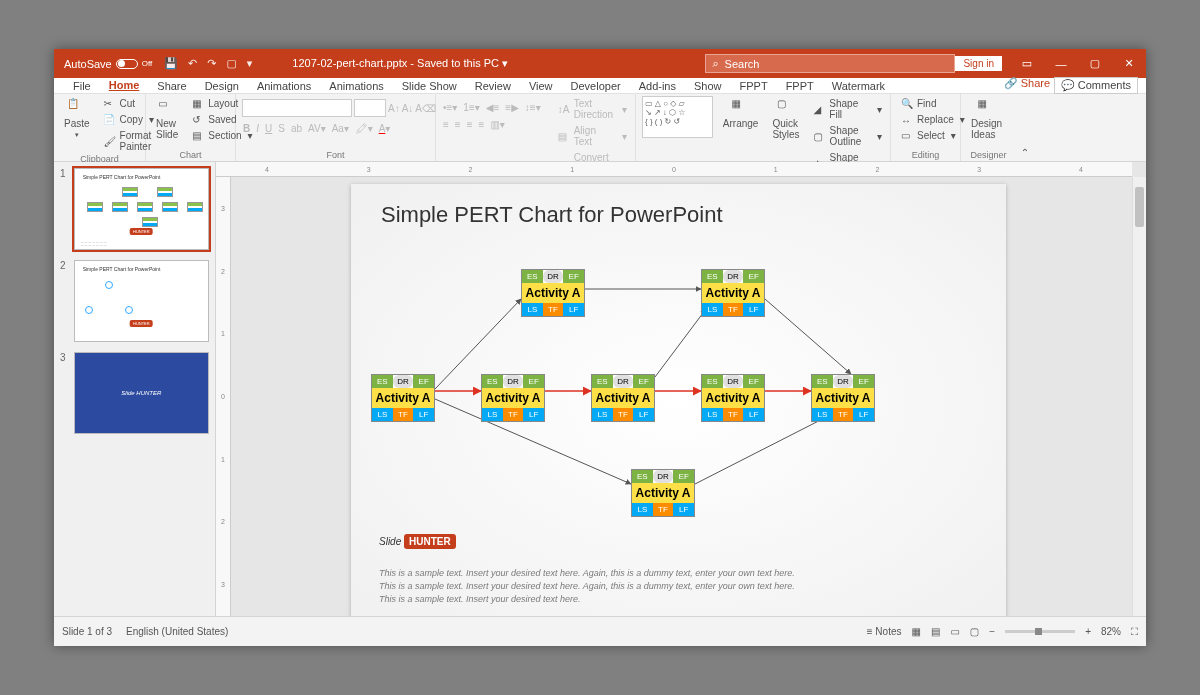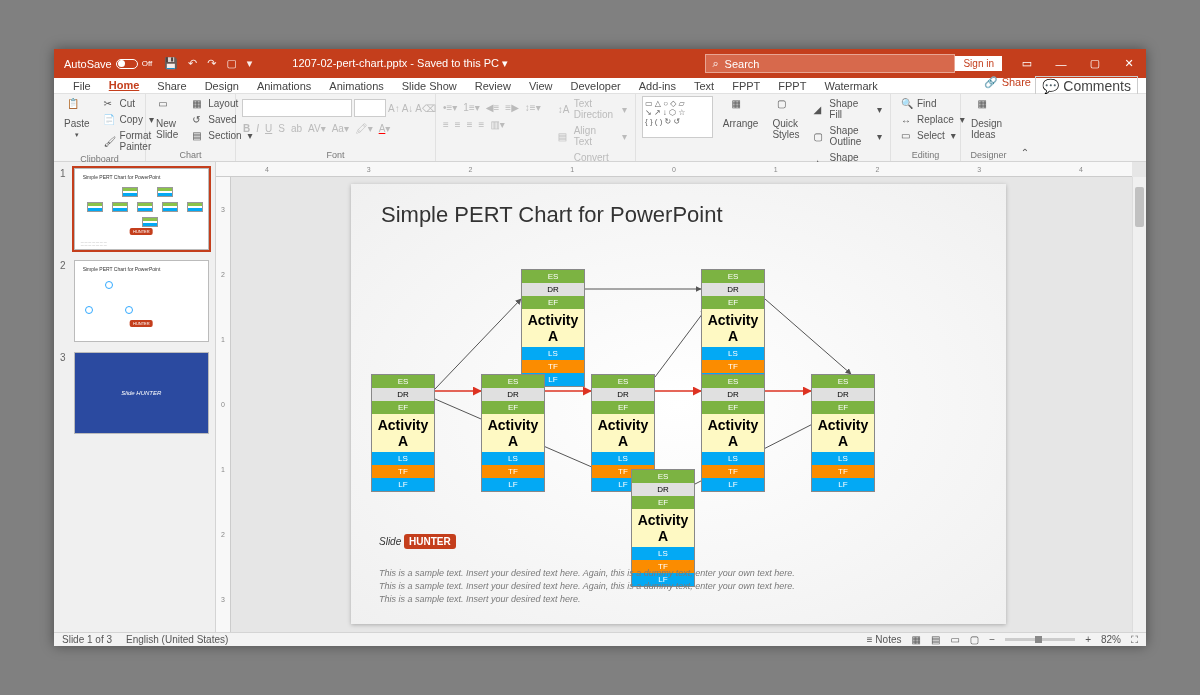--- a/index.html
+++ b/index.html
@@ -18,21 +18,21 @@
 .title-right { display: flex; align-items: center; gap: 0; margin-left: auto; }
 .signin-btn { background:#fff; color:#c43e1c; padding: 2px 8px; font-size: 10px; margin-right: 8px; }
 .win-btn { width: 34px; height: 29px; display: flex; align-items: center; justify-content: center; cursor: pointer; }
 
 
 .tabs { height: 16px; background: #fff; display: flex; align-items: center; font-size: 11px; color: #444; border-bottom: 1px solid #e1e1e1; padding-left: 10px; gap: 0; }
 .tab { padding: 4px 9px; cursor: pointer; }
 .tab.active { border-bottom: 2px solid #c43e1c; color: #c43e1c; font-weight: 600; text-decoration: underline; }
 .tabs-right { margin-left: auto; display: flex; gap: 4px; padding-right: 8px; }
 .share { color: #c43e1c; }
-.comments { border: 1px solid #ccc; padding: 1px 6px; font-size: 14px; }
+.comments { border: 1px solid #ccc; padding: 1px 6px; font-size: 11px; }
 
 
 .ribbon { height: 68px; background: #f3f3f3; border-bottom: 1px solid #d4d4d4; display: flex; font-size: 10px; color: #555; }
 .rgroup { border-right: 1px solid #e1e1e1; padding: 2px 6px 0; display: flex; flex-direction: column; }
 .rgroup .label { text-align: center; font-size: 9px; color: #777; margin-top: auto; padding-bottom: 1px; }
 .rcontent { flex: 1; display: flex; gap: 6px; align-items: flex-start; }
 .bigbtn { display: flex; flex-direction: column; align-items: center; gap: 2px; padding: 2px 4px; cursor: pointer; }
 .bigbtn .ico { width: 18px; height: 18px; }
 .smallbtns { display: flex; flex-direction: column; gap: 1px; font-size: 10px; }
 .smallbtns span { display: flex; align-items: center; gap: 4px; cursor: pointer; padding: 1px 2px; }
@@ -64,32 +64,32 @@
 .scroll-thumb { background: #c1c1c1; margin: 2px; border-radius: 2px; }
 
 .slide-canvas { position: absolute; top: 22px; left: 135px; width: 655px; height: 440px; background: radial-gradient(ellipse at center, #fff 0%, #f0f0f0 100%); box-shadow: 0 1px 4px rgba(0,0,0,.25); }
 .slide-title { position: absolute; top: 18px; left: 30px; font-size: 22px; color: #333; }
 .slide-logo { position: absolute; bottom: 75px; left: 28px; font-size: 10px; color: #333; }
 .slide-logo .hunter { background: #c43e1c; color: #fff; padding: 2px 5px; font-weight: bold; border-radius: 3px; font-style: normal; display:inline-block; position:relative; }
 .slide-text { position: absolute; bottom: 18px; left: 28px; right: 28px; font-size: 9px; font-style: italic; color: #7a7a7a; line-height: 13px; }
 
 .pert { position: absolute; top: 75px; left: 20px; right: 20px; height: 270px; }
 .node { position: absolute; width: 64px; border: 1px solid #888; font-size: 8px; text-align: center; background: #fff; }
-.node .row { display: flex; flex-direction: column; }
+.node .row { display: flex; }
 .node .cell { flex: 1; padding: 2px 0; }
 .node .top .cell:nth-child(1), .node .top .cell:nth-child(3) { background: #7cb342; color: #fff; }
-.node .top .cell:nth-child(2) { background: #e0e0e0; }
-.node .mid { background: #fef9c3; padding: 3px 0; font-weight: bold; font-size: 14px; }
+.node .top .cell:nth-child(2) { background: #e0e0e0; border-radius: 6px; }
+.node .mid { background: #fde047; padding: 3px 0; font-weight: bold; font-size: 12px; }
 .node .bot .cell:nth-child(1), .node .bot .cell:nth-child(3) { background: #03a9f4; color: #fff; }
 .node .bot .cell:nth-child(2) { background: #fb8c00; color: #fff; }
 
 svg.connectors { position: absolute; top: 0; left: 0; width: 100%; height: 100%; pointer-events: none; }
 
 
-.statusbar { height: 14px; background: #f3f3f3; border-top: 1px solid #d4d4d4; display: flex; align-items: center; font-size: 10px; color: #555; padding: 0 8px; gap: 14px; }
+.statusbar { height: 30px; background: #f3f3f3; border-top: 1px solid #d4d4d4; display: flex; align-items: center; font-size: 10px; color: #555; padding: 0 8px; gap: 14px; }
 .statusbar .right { margin-left: auto; display: flex; align-items: center; gap: 10px; }
 .zoom-slider { width: 70px; height: 3px; background: #ccc; position: relative; }
 .zoom-slider::after { content:""; position:absolute; width:7px; height:7px; background:#888; top:-2px; left:30px; }
 </style>
 </head>
 <body>
 
 <div class="app">
 
   <div class="titlebar">
@@ -126,21 +126,21 @@
     <div class="tab active">Home</div>
     <div class="tab">Share</div>
     <div class="tab">Design</div>
     <div class="tab">Animations</div>
     <div class="tab">Animations</div>
     <div class="tab">Slide Show</div>
     <div class="tab">Review</div>
     <div class="tab">View</div>
     <div class="tab">Developer</div>
     <div class="tab">Add-ins</div>
-    <div class="tab">Text</div>
+    <div class="tab">Show</div>
     <div class="tab">FPPT</div>
     <div class="tab">FPPT</div>
     <div class="tab">Watermark</div>
     <div class="tabs-right">
       <span class="share">🔗 <span>Share</span></span>
       <span class="comments">💬 <span>Comments</span></span>
     </div>
   </div>
 
   <div class="ribbon">

